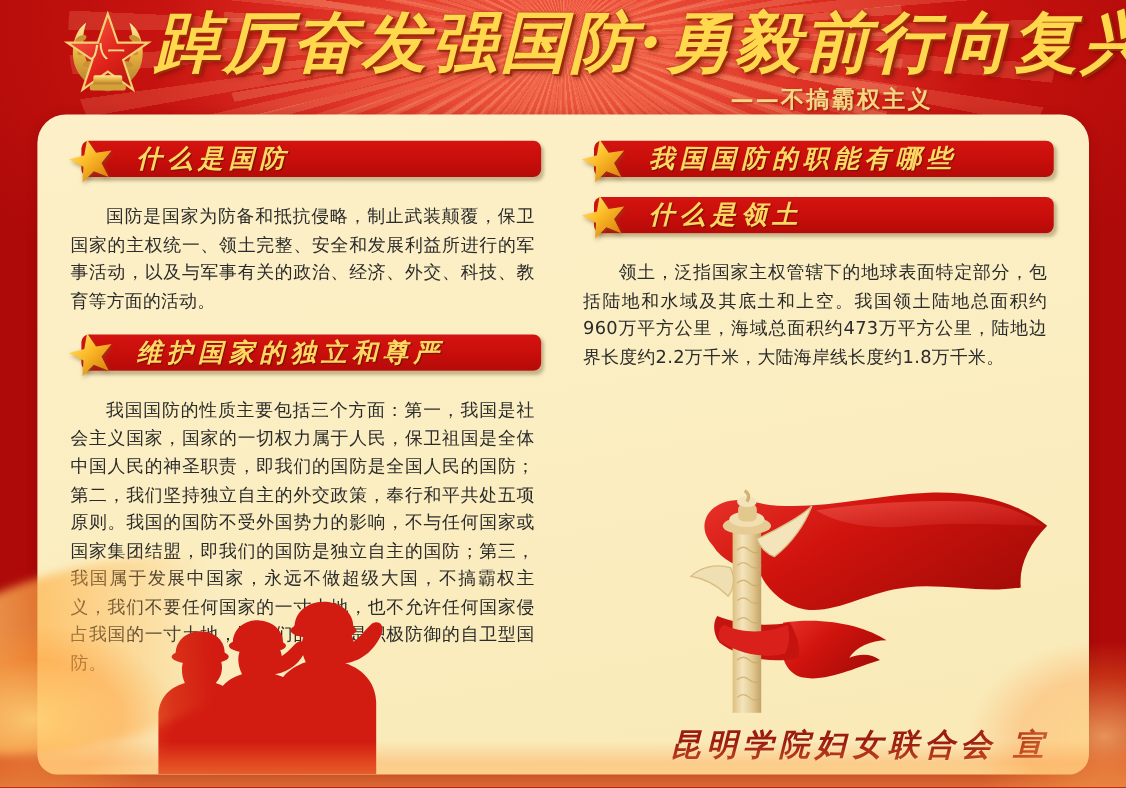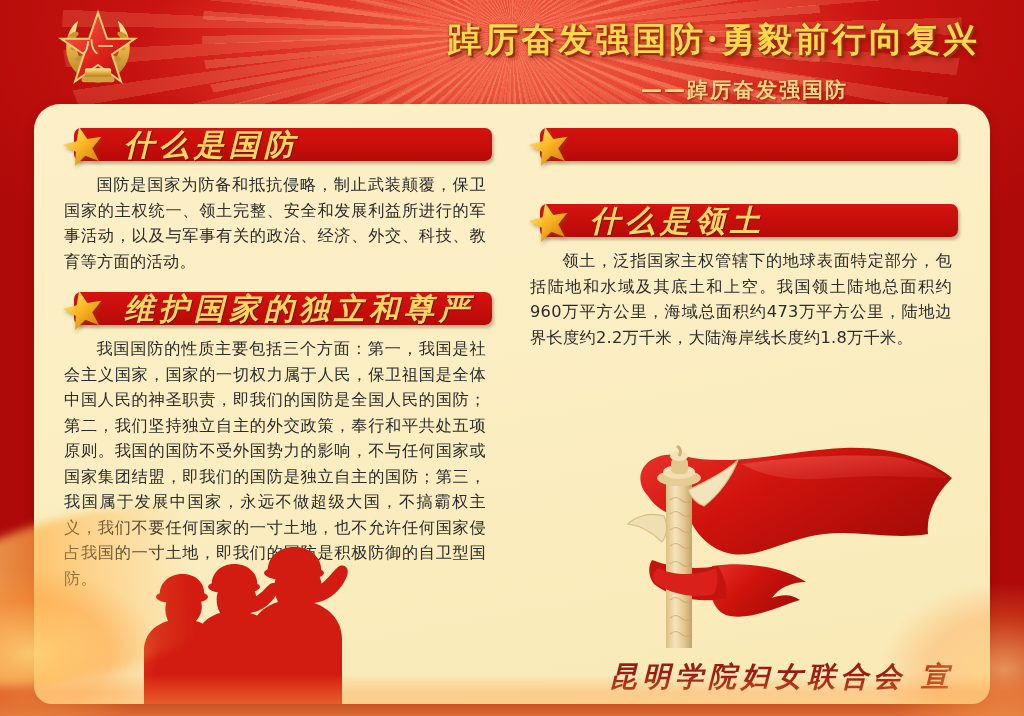--- a/index.html
+++ b/index.html
@@ -105,31 +105,31 @@
   .emblem {
     position: absolute;
     left: 57px; top: 6px;
     width: 82px; height: 82px;
   }
   .title-text {
     position: absolute;
     left: 140px; top: 8px;
     width: 840px;
     font-family: "DejaVu Serif", "Liberation Serif", serif;
-    font-size: 34px;
+    font-size: 60px;
     font-weight: bold;
+    font-style: italic;
     letter-spacing: 3px;
     color: #ffd84d;
     text-shadow:
       0 0 2px #a2300a,
       2px 2px 0 #9d2b08,
       3px 3px 5px rgba(90,10,0,.6);
     white-space: nowrap;
     line-height: 62px;
-    text-align: right;
   }
   .subtitle {
     position: absolute;
     right: 52px; top: 76px;
     font-family: "DejaVu Sans", "Liberation Sans", sans-serif;
     font-size: 21px;
     font-weight: bold;
     color: #f6d884;
     letter-spacing: 2px;
     text-shadow: 1px 1px 2px rgba(120,20,0,.7);
@@ -173,39 +173,39 @@
     left: 6px; top: -2px;
     width: 42px; height: 42px;
     z-index: 3;
     filter: drop-shadow(1px 2px 2px rgba(120,90,40,.5));
   }
   .sec-title {
     position: absolute;
     left: 68px; top: 4px;
     z-index: 4;
     font-family: "DejaVu Serif", "Liberation Serif", serif;
-    font-size: 30px;
+    font-size: 23px;
     font-weight: bold;
     font-style: italic;
     color: #ffd863;
     letter-spacing: 5px;
     line-height: 29px;
     text-shadow: 1px 1px 1px rgba(110,15,0,.85);
     white-space: nowrap;
   }
 
   
   .para {
     font-family: "DejaVu Sans", "Liberation Sans", sans-serif;
     font-size: 16.2px;
     line-height: 25.5px;
     color: #2b2b2b;
     text-indent: 2em;
     text-align: justify;
-    margin: 8px 6px 16px 8px;
+    margin: 20px 6px 16px 8px;
     letter-spacing: .3px;
   }
 
   
   .soldiers {
     position: absolute;
     left: 80px; bottom: 0px;
     width: 260px; height: 165px;
   }
 
@@ -270,21 +270,21 @@
 
       <polygon points="50,8 61,40 95,40 67,59 78,92 50,72 22,92 33,59 5,40 39,40" fill="url(#starg)" stroke="#f4cf72" stroke-width="2.4"></polygon>
 
       <text x="50" y="56" font-size="19" font-family="DejaVu Sans, sans-serif" font-weight="bold" fill="#f6d98a" text-anchor="middle">八一</text>
 
       <rect x="34" y="76" width="32" height="11" rx="2" fill="url(#goldg)"></rect>
       <rect x="30" y="86" width="40" height="7" rx="2.5" fill="#d3a03c"></rect>
     </svg>
 
     <div class="title-text">踔厉奋发强国防·勇毅前行向复兴</div>
-    <div class="subtitle">——踔厉奋发强国防</div>
+    <div class="subtitle">——不搞霸权主义</div>
   </div>
 
   <div class="panel">
 
     <div class="col col-left">
 
       <div class="sec-head">
         <div class="sec-bar"></div>
         <svg class="sec-star" viewBox="0 0 100 100">
           <defs>
@@ -310,23 +310,24 @@
       <p class="para">我国国防的性质主要包括三个方面：第一，我国是社会主义国家，国家的一切权力属于人民，保卫祖国是全体中国人民的神圣职责，即我们的国防是全国人民的国防；第二，我们坚持独立自主的外交政策，奉行和平共处五项原则。我国的国防不受外国势力的影响，不与任何国家或国家集团结盟，即我们的国防是独立自主的国防；第三，我国属于发展中国家，永远不做超级大国，不搞霸权主义，我们不要任何国家的一寸土地，也不允许任何国家侵占我国的一寸土地，即我们的国防是积极防御的自卫型国防。</p>
     </div>
 
     <div class="col col-right">
 
       <div class="sec-head">
         <div class="sec-bar"></div>
         <svg class="sec-star" viewBox="0 0 100 100">
           <polygon points="50,6 63,38 97,40 70,62 79,95 50,76 21,95 30,62 3,40 37,38" fill="url(#sg1)" transform="rotate(-12 50 50)"></polygon>
         </svg>
+        <div class="sec-title">我国国防的职能有哪些</div>
       </div>
 
-      <div class="sec-head" style="margin-top:38px">
+      <div class="sec-head" style="margin-top:13px">
         <div class="sec-bar"></div>
         <svg class="sec-star" viewBox="0 0 100 100">
           <polygon points="50,6 63,38 97,40 70,62 79,95 50,76 21,95 30,62 3,40 37,38" fill="url(#sg1)" transform="rotate(-12 50 50)"></polygon>
         </svg>
         <div class="sec-title">什么是领土</div>
       </div>
       <p class="para">领土，泛指国家主权管辖下的地球表面特定部分，包括陆地和水域及其底土和上空。我国领土陆地总面积约960万平方公里，海域总面积约473万平方公里，陆地边界长度约2.2万千米，大陆海岸线长度约1.8万千米。</p>
     </div>
 
     <svg class="soldiers" viewBox="0 0 260 165">

